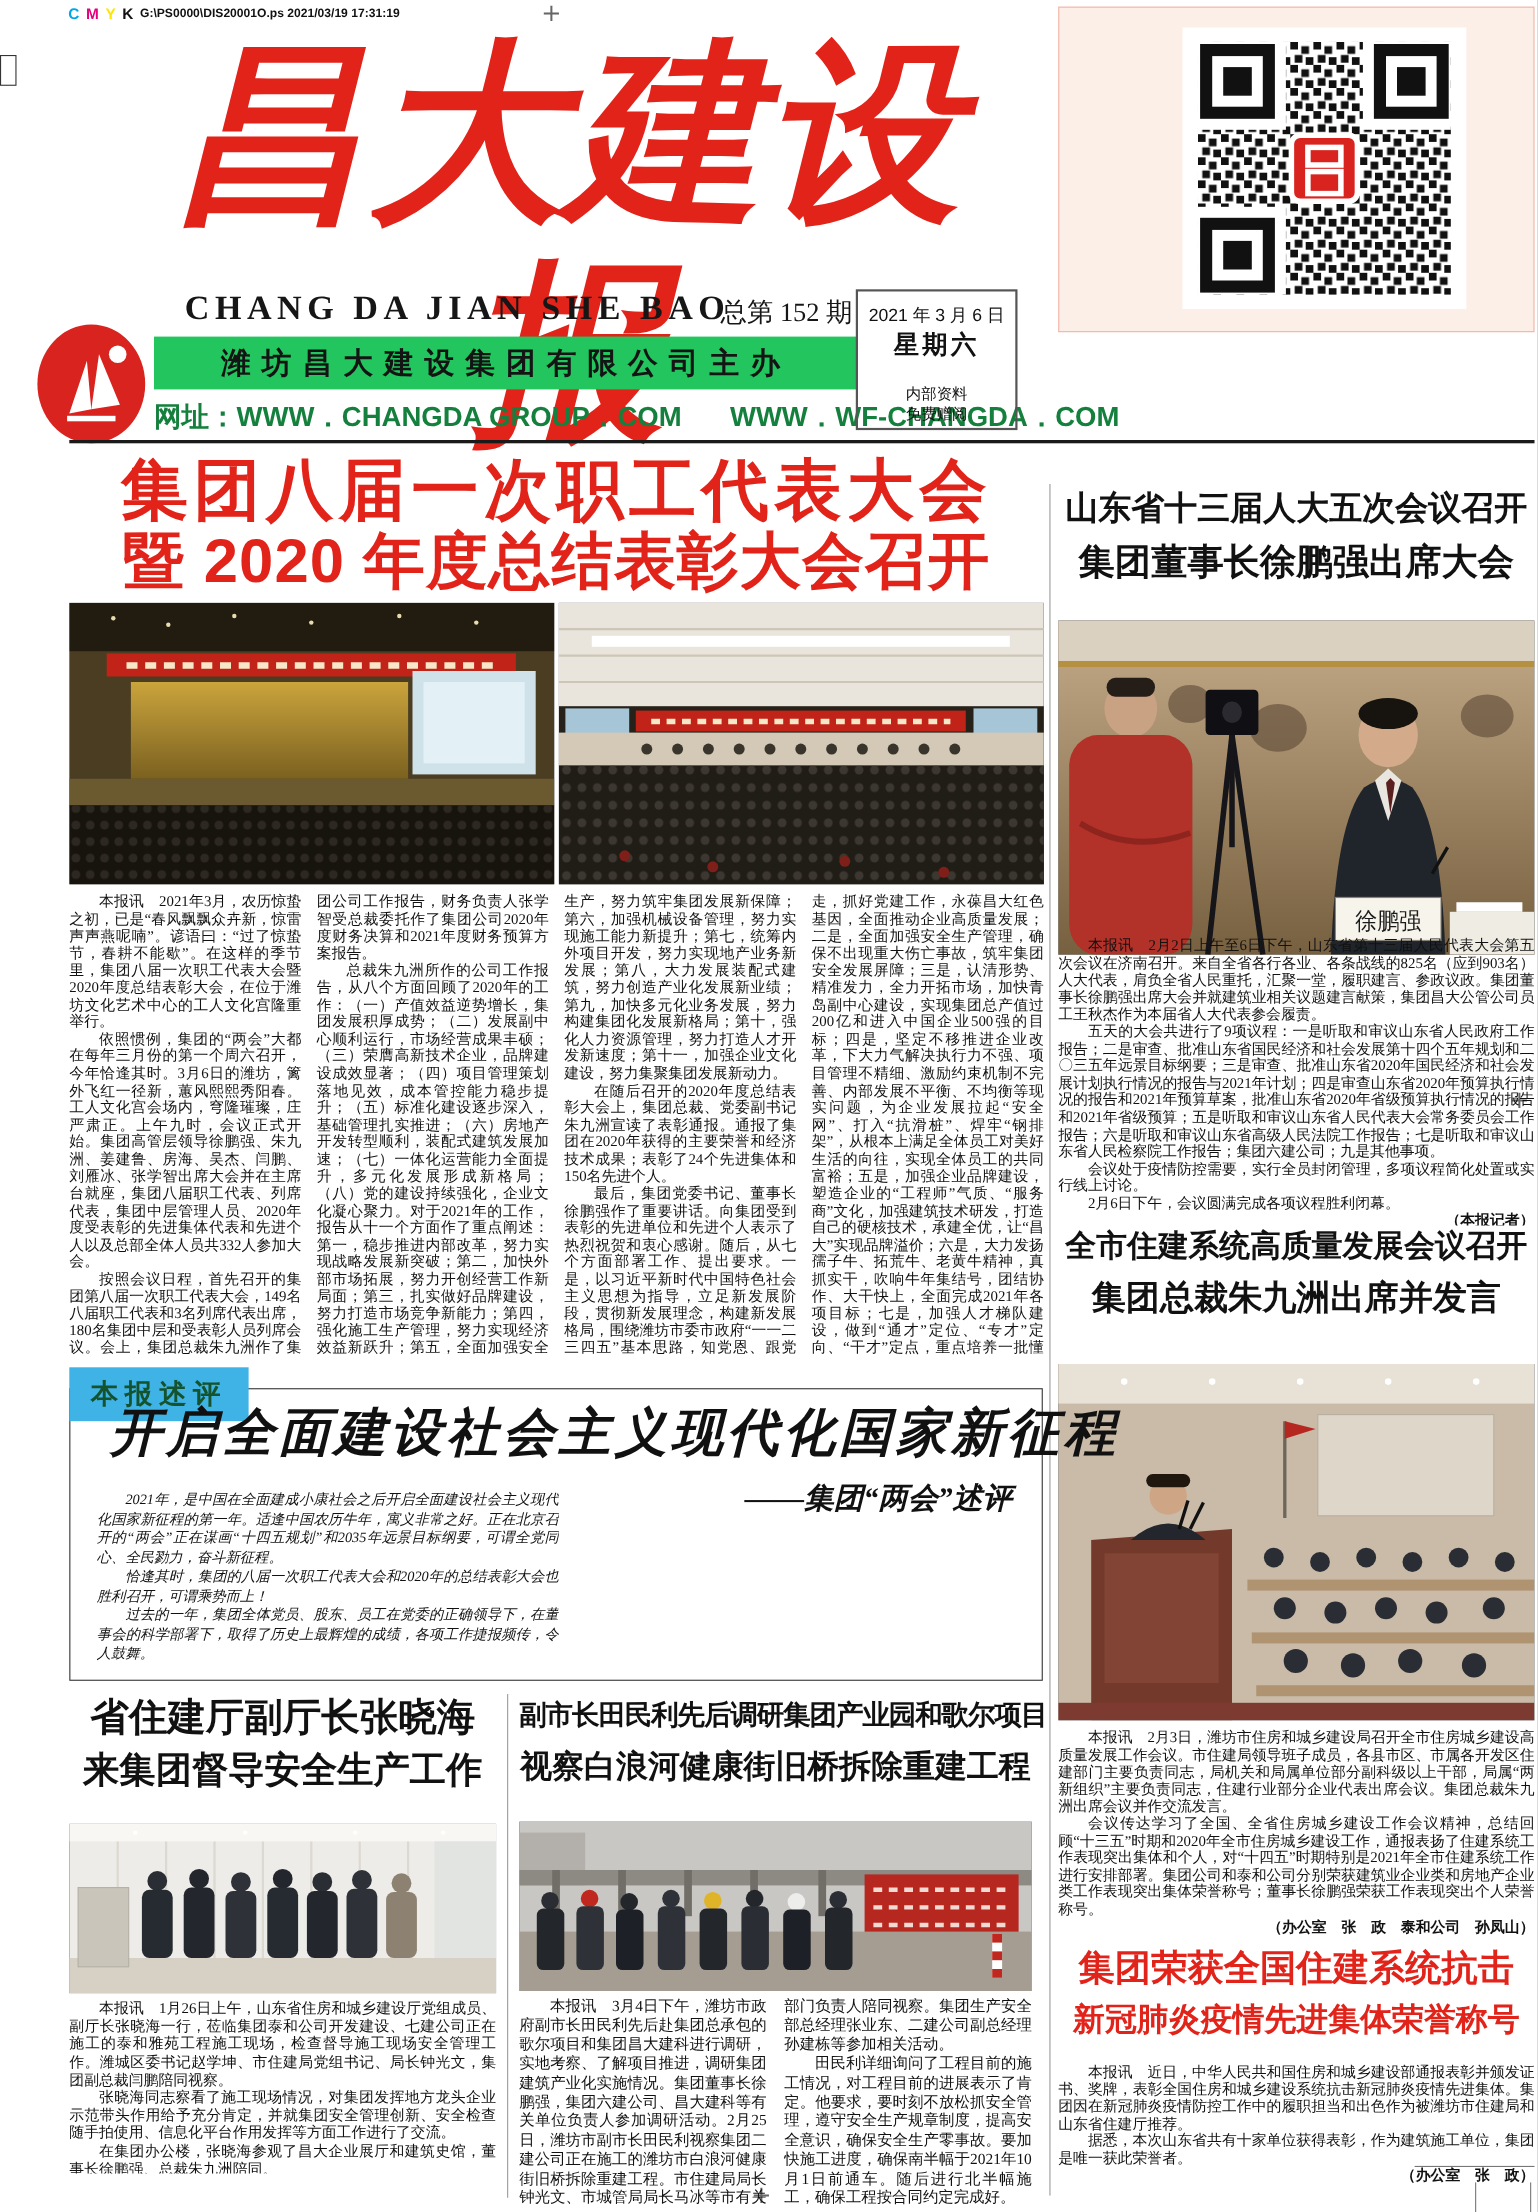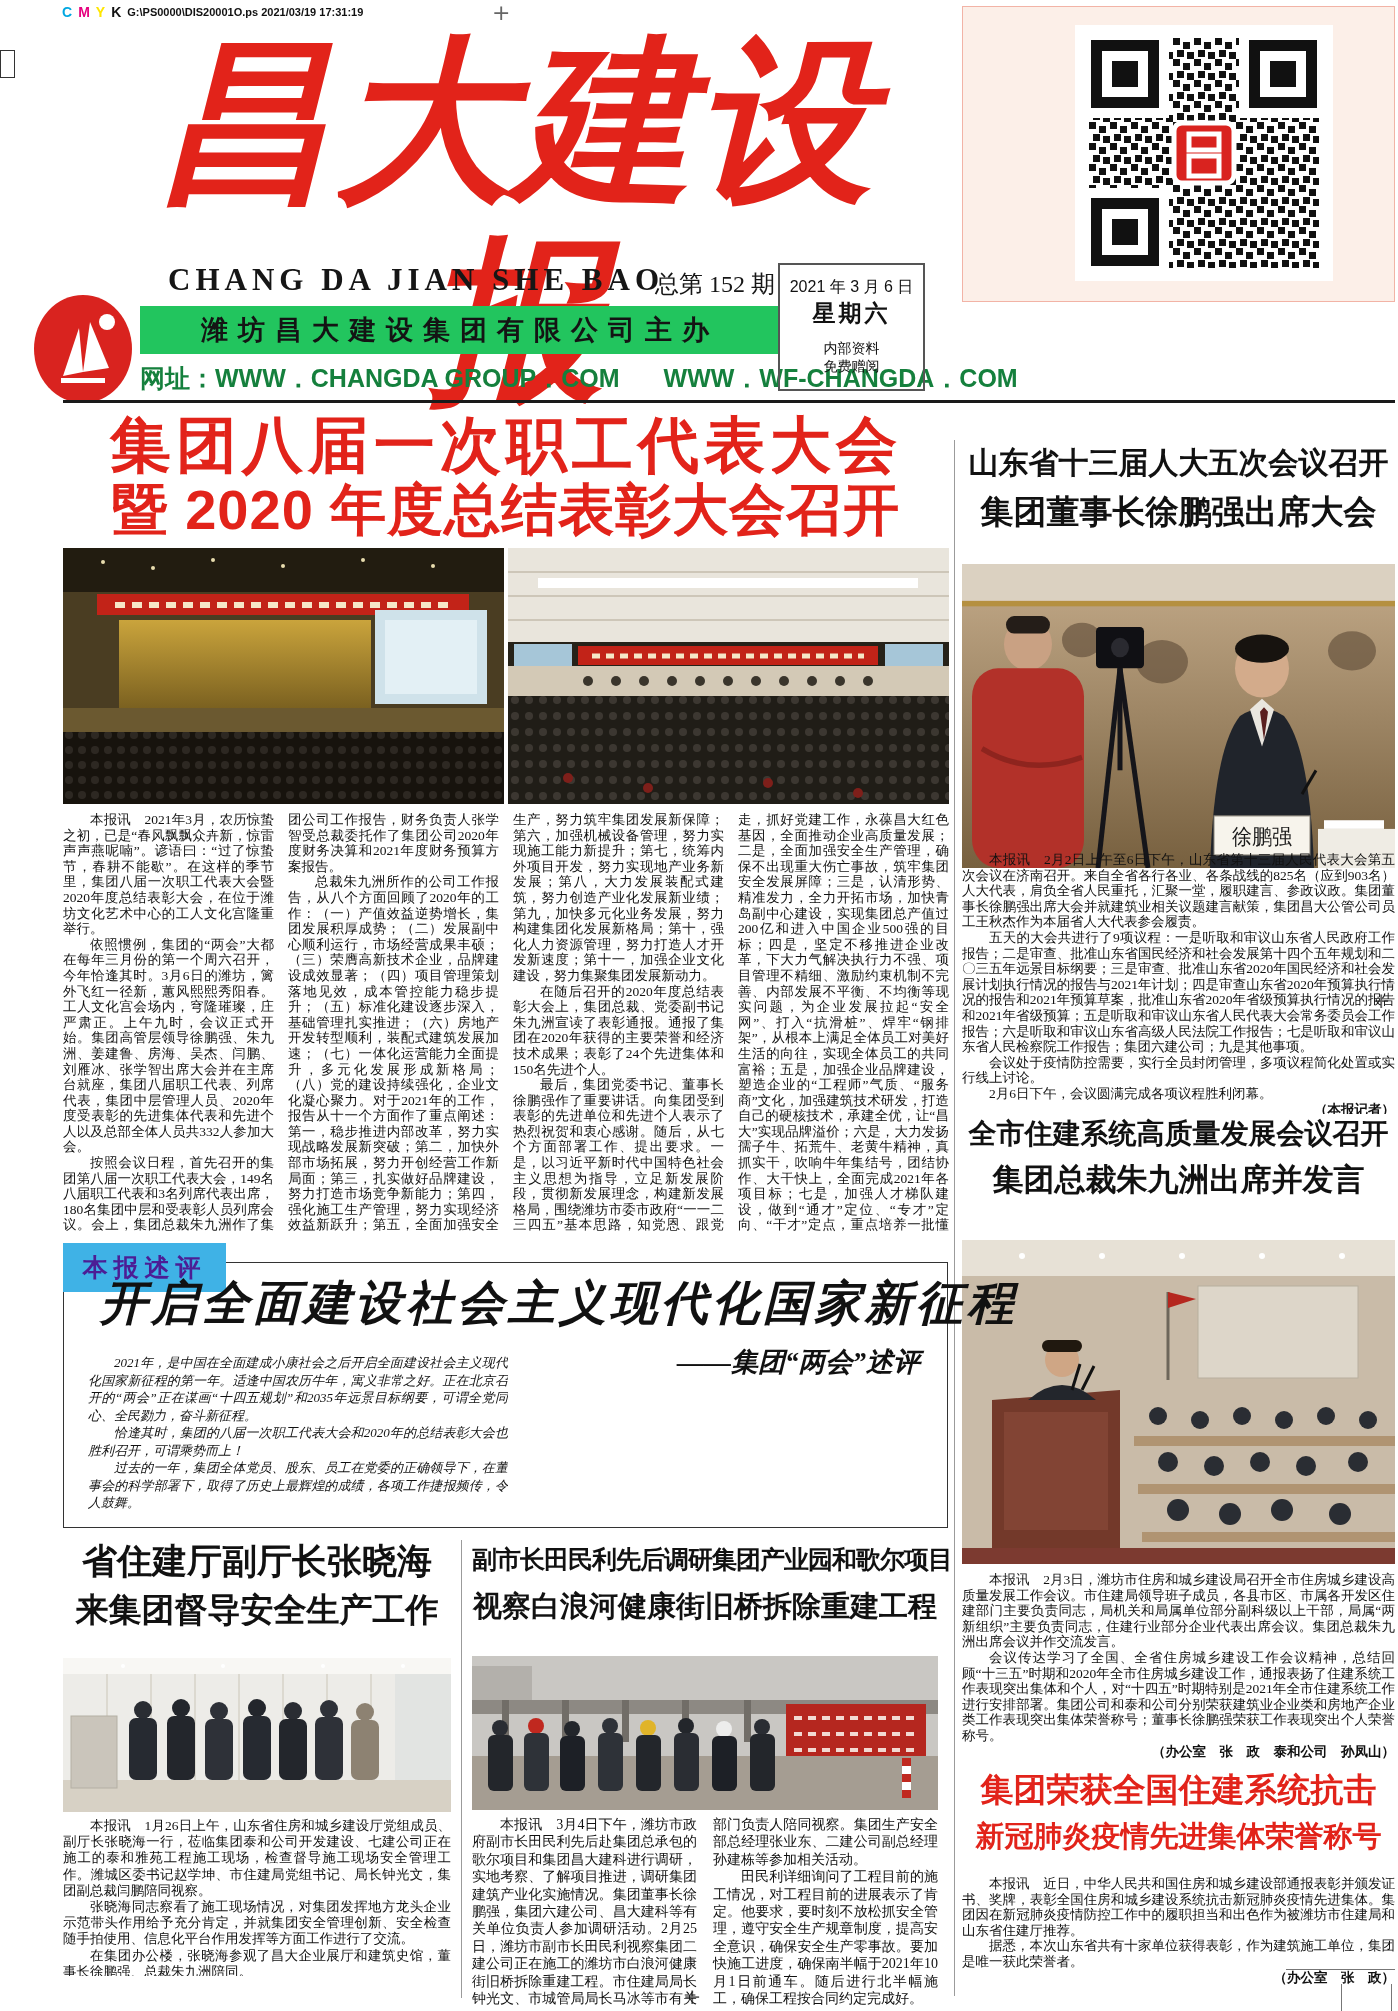--- a/index.html
+++ b/index.html
@@ -51,21 +51,21 @@
 
   <div class="abs sans" style="left:140px;top:306px;width:640px;height:48px;background:#22c55e;line-height:48px;text-align:center;font-size:27px;font-weight:bold;letter-spacing:10px;color:#141414;">潍坊昌大建设集团有限公司主办</div>
   <div class="abs sans" style="left:140px;top:362px;width:810px;display:flex;gap:44px;font-size:25px;font-weight:bold;color:#15803d;white-space:nowrap;">
     <span>网址：WWW．CHANGDA GROUP．COM</span>
     <span>WWW．WF-CHANGDA．COM</span>
   </div>
 
   <div class="abs" style="left:778px;top:263px;width:147px;height:128px;border:2px solid #555;box-sizing:border-box;text-align:center;">
     <div class="sans" style="font-size:16px;margin-top:12px;">2021 年 3 月 6 日</div>
     <div class="sans" style="font-size:23px;font-weight:bold;letter-spacing:3px;">星期六</div>
-    <div class="sans" style="font-size:14px;margin-top:11px;">内部资料</div>
+    <div class="sans" style="font-size:14px;margin-top:21px;">内部资料</div>
     <div class="sans" style="font-size:14px;">免费赠阅</div>
   </div>
 
   <div class="abs" style="left:962px;top:6px;width:433px;height:296px;background:#fcefe8;border:1px solid #f2b3a6;box-sizing:border-box;">
     <div style="position:absolute;left:112px;top:18px;width:258px;height:256px;background:#fff;">
       <svg viewBox="0 0 230 230" style="width:230px;height:230px;margin:13px 14px;">
         <defs>
           <pattern id="qrp" width="21" height="21" patternUnits="userSpaceOnUse">
             <rect x="0" y="0" width="7" height="7" fill="#111"></rect>
             <rect x="10" y="4" width="7" height="7" fill="#111"></rect>
@@ -307,21 +307,21 @@
         <p class="para">本报讯　近日，中华人民共和国住房和城乡建设部通报表彰并颁发证书、奖牌，表彰全国住房和城乡建设系统抗击新冠肺炎疫情先进集体。集团因在新冠肺炎疫情防控工作中的履职担当和出色作为被潍坊市住建局和山东省住建厅推荐。</p>
         <p class="para">据悉，本次山东省共有十家单位获得表彰，作为建筑施工单位，集团是唯一获此荣誉者。</p>
       </div>
     <p class="para byline">（办公室　张　政）</p>
   </div>
   <div class="abs" style="left:1286px;top:1969px;width:109px;height:1px;background:#777;"></div>
   <div class="abs" style="left:1341px;top:1984px;width:1px;height:27px;background:#777;"></div>
   <div class="abs" style="left:1391px;top:1984px;width:1px;height:27px;background:#777;"></div>
 
   <div class="abs" style="left:63px;top:1262px;width:885px;height:266px;border:1.5px solid #333;box-sizing:border-box;"></div>
-  <div class="abs sans" style="left:63px;top:1243px;width:163px;height:49px;background:#3fb2e6;line-height:49px;text-align:center;font-size:25px;font-weight:bold;letter-spacing:6px;color:#4c1d95;">本报述评</div>
+  <div class="abs sans" style="left:63px;top:1243px;width:163px;height:49px;background:#3fb2e6;line-height:49px;text-align:center;font-size:25px;font-weight:bold;letter-spacing:6px;color:#14532d;">本报述评</div>
   <div class="abs headline" style="left:100px;top:1276px;width:810px;font-size:47px;font-style:italic;font-weight:bold;letter-spacing:4px;">开启全面建设社会主义现代化国家新征程</div>
   <div class="abs" style="left:520px;top:1344px;width:400px;text-align:right;padding-right:26px;font-size:27px;font-style:italic;font-weight:bold;">——集团“两会”述评</div>
   <div class="abs bodytext" style="left:88px;top:1354px;width:420px;height:158px;font-size:13px;line-height:17.5px;font-style:italic;">
     <div>
         <p class="para">2021年，是中国在全面建成小康社会之后开启全面建设社会主义现代化国家新征程的第一年。适逢中国农历牛年，寓义非常之好。正在北京召开的“两会”正在谋画“十四五规划”和2035年远景目标纲要，可谓全党同心、全民勠力，奋斗新征程。</p>
         <p class="para">恰逢其时，集团的八届一次职工代表大会和2020年的总结表彰大会也胜利召开，可谓乘势而上！</p>
         <p class="para">过去的一年，集团全体党员、股东、员工在党委的正确领导下，在董事会的科学部署下，取得了历史上最辉煌的成绩，各项工作捷报频传，令人鼓舞。</p>
       </div>
   </div>
 

